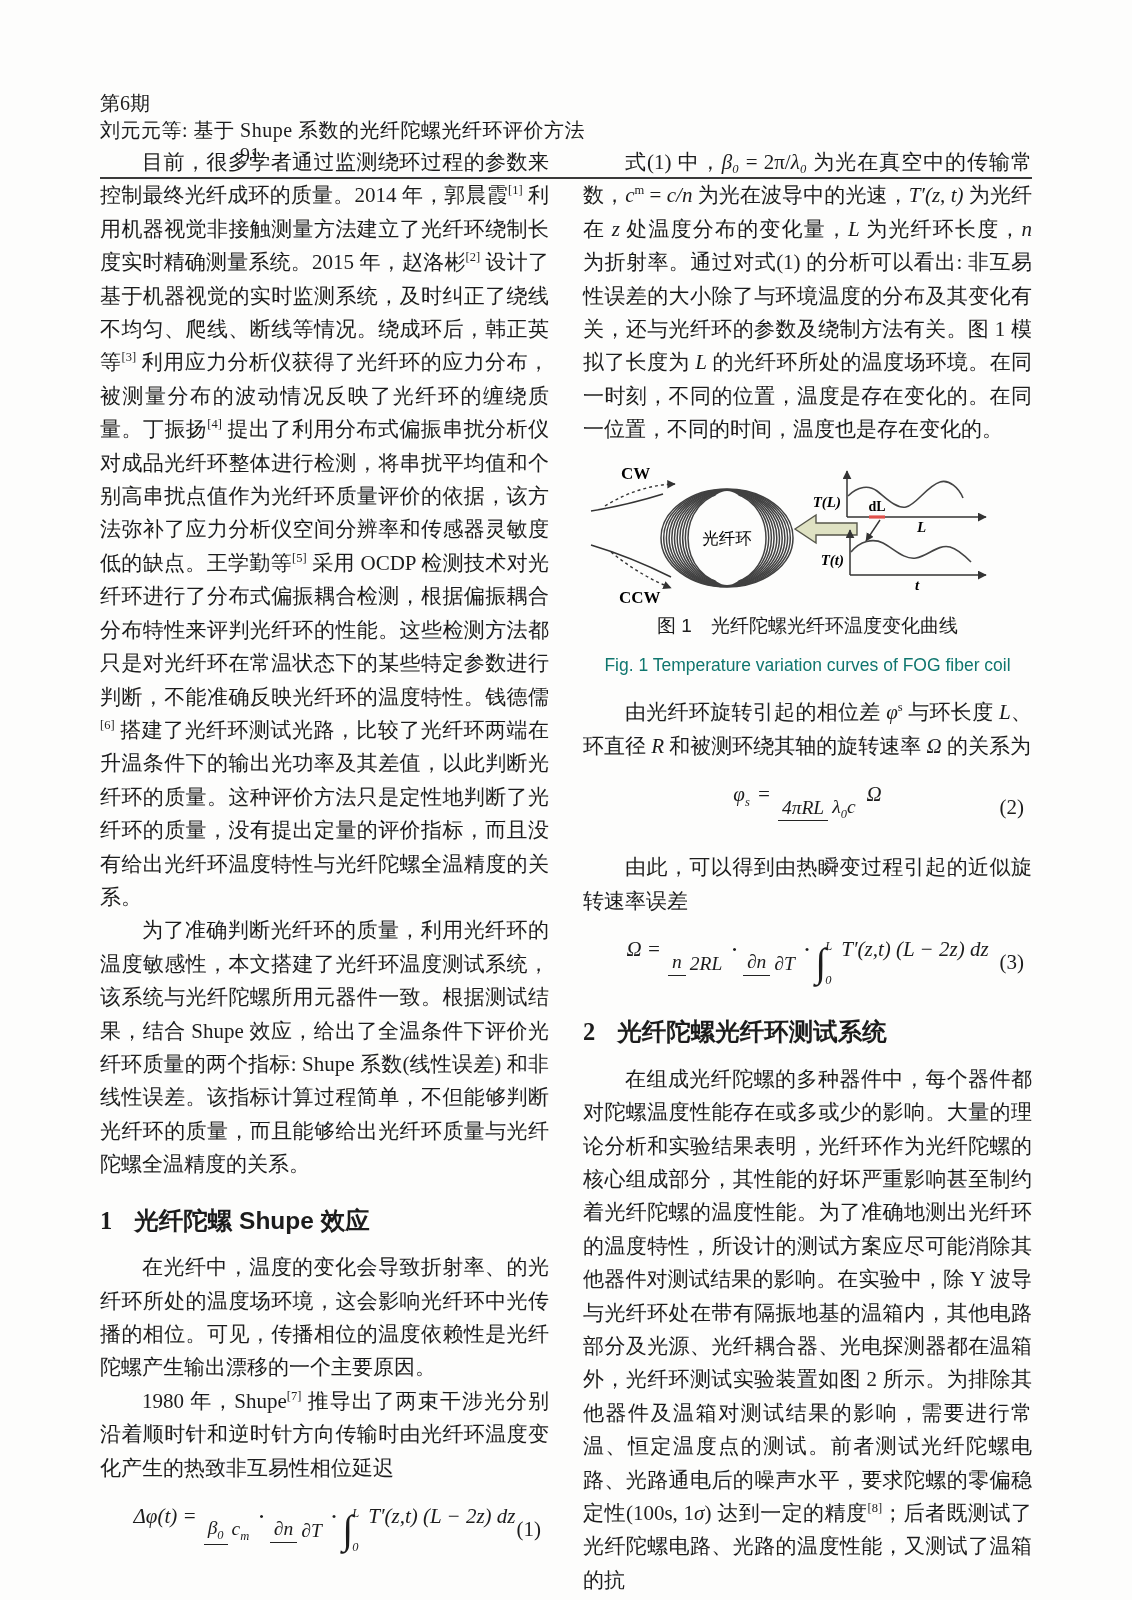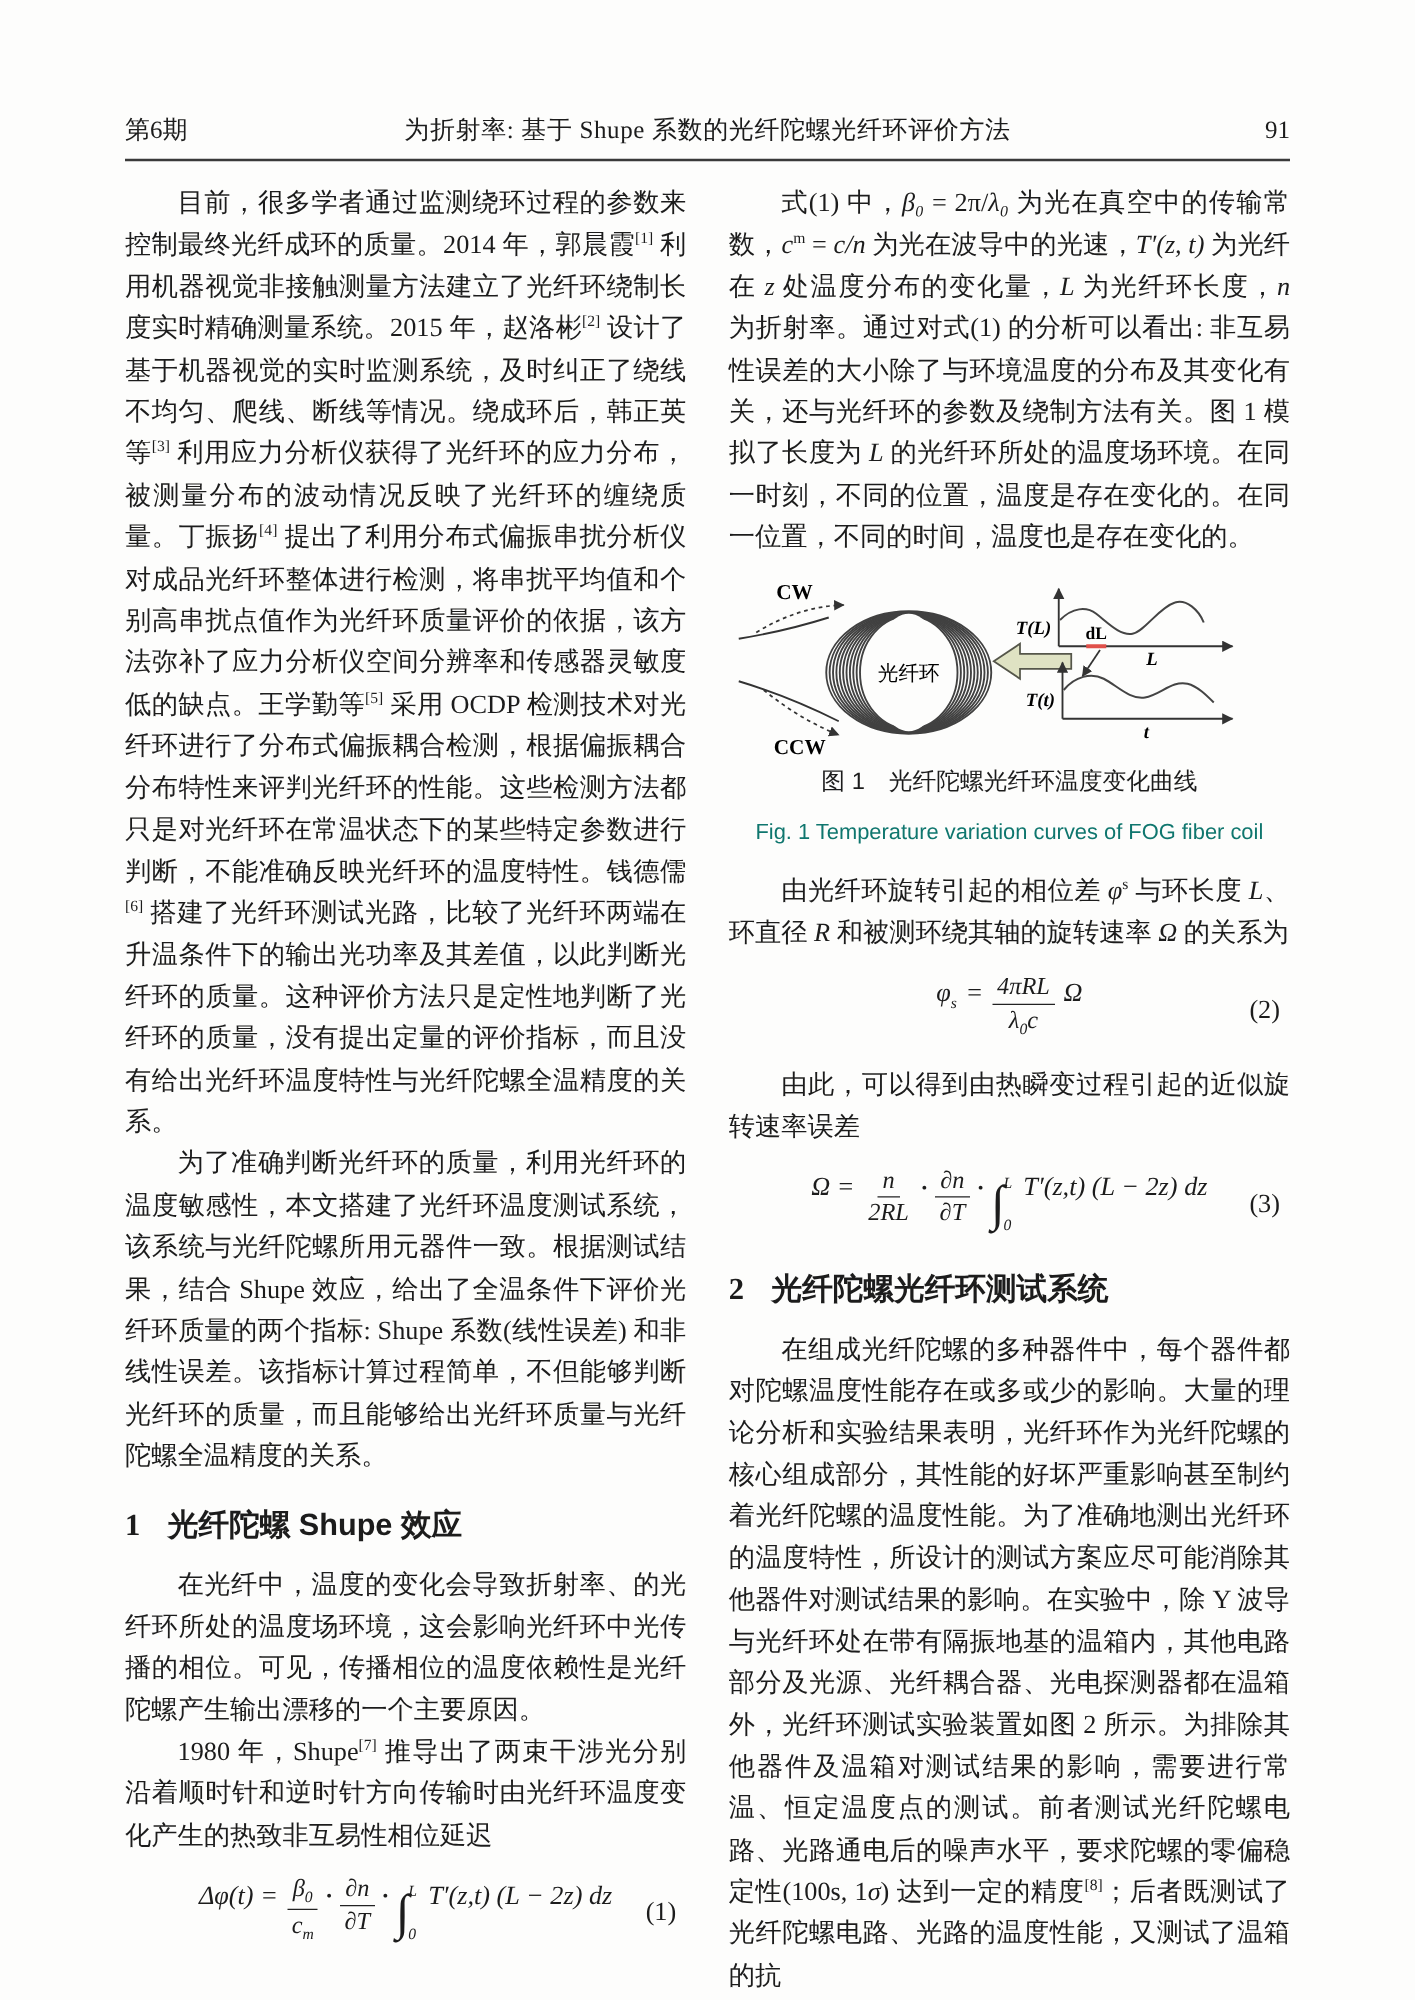--- a/index.html
+++ b/index.html
@@ -1,21 +1,21 @@
 <!DOCTYPE html>
 <html><head>
 <meta charset="utf-8">
 <style>
   html,body{margin:0;padding:0;background:#e8e8e8;}
   #page{position:relative;width:1132px;height:1600px;background:#fdfdfc;margin:0 auto;overflow:hidden;
         font-family:"Liberation Serif","DejaVu Serif",serif;color:#1c1c1c;}
 
   
   #header{position:absolute;left:100px;top:90px;width:932px;display:flex;align-items:baseline;
-          font-size:20px;padding-bottom:10px;border-bottom:2.5px solid #3a3a3a;}
+          font-size:20px;padding-bottom:10px;border-bottom:2.5px solid #3a3a3a;flex-direction:column;}
   #header .issue{width:160px;text-align:left;}
   #header .rtitle{flex:1;text-align:center;letter-spacing:.5px;}
   #header .pageno{width:160px;text-align:right;}
 
   
   .col{position:absolute;top:146px;width:449px;font-size:21px;line-height:33.4px;
        text-align:justify;text-justify:inter-character;}
   #left-col{left:100px;}
   #right-col{left:583px;}
   .para{margin:0;text-indent:2em;}
@@ -23,21 +23,21 @@
   .seg-i{font-style:italic;}
 
   
   .sec-head{display:flex;align-items:baseline;font-family:"Liberation Sans","DejaVu Sans",sans-serif;
             font-weight:bold;font-size:24.5px;margin:24px 0 15px 0;line-height:1.25;}
   .sec-head .num{font-family:"Liberation Serif",serif;margin-right:22px;}
 
   
   .equation{position:relative;display:flex;justify-content:center;gap:7px;
             margin:15px 0 13px 0;min-height:60px;font-size:21px;font-style:italic;font-family:Liberation Serif, serif;}
-  .frac{display:inline-flex;flex-direction:column;align-items:center;font-size:19.5px;line-height:1.2;}
+  .frac{display:inline-flex;flex-direction:row;align-items:center;font-size:19.5px;line-height:1.2;}
   .frac .fn{padding:0 4px 1px 4px;border-bottom:1.4px solid #222;}
   .frac .fd{padding:1px 4px 0 4px;}
   .equation sub{font-size:12.5px;font-style:italic;}
   .mdot{font-size:13px;font-style:normal;margin:0 -1px;}
   .intgl{display:inline-flex;align-items:center;}
   .intgl .isym{font-size:40px;line-height:0.9;font-style:normal;}
   .ibounds{display:inline-flex;flex-direction:column;justify-content:space-between;height:46px;
            font-size:12.5px;line-height:1;margin-left:-1px;margin-right:2px;padding:1px 0;}
   .eqnum{position:absolute;right:8px;top:50%;transform:translateY(-50%);font-style:normal;}
 
@@ -54,21 +54,21 @@
 
   svg text{font-family:"Liberation Serif","DejaVu Serif",serif;}
 </style>
 </head>
 <body>
 
 <div id="page">
 
   <div id="header">
     <span class="issue">第6期</span>
-    <span class="rtitle">为折射率: 基于 Shupe 系数的光纤陀螺光纤环评价方法</span>
+    <span class="rtitle">刘元元等: 基于 Shupe 系数的光纤陀螺光纤环评价方法</span>
     <span class="pageno">91</span>
   </div>
 
   <div id="left-col" class="col">
     <p class="para"><span>目前，很多学者通过监测绕环过程的参数来控制最终光纤成环的质量。2014 年，郭晨霞</span><span class="seg-sup">[1]</span><span> 利用机器视觉非接触测量方法建立了光纤环绕制长度实时精确测量系统。2015 年，赵洛彬</span><span class="seg-sup">[2]</span><span> 设计了基于机器视觉的实时监测系统，及时纠正了绕线不均匀、爬线、断线等情况。绕成环后，韩正英等</span><span class="seg-sup">[3]</span><span> 利用应力分析仪获得了光纤环的应力分布，被测量分布的波动情况反映了光纤环的缠绕质量。丁振扬</span><span class="seg-sup">[4]</span><span> 提出了利用分布式偏振串扰分析仪对成品光纤环整体进行检测，将串扰平均值和个别高串扰点值作为光纤环质量评价的依据，该方法弥补了应力分析仪空间分辨率和传感器灵敏度低的缺点。王学勤等</span><span class="seg-sup">[5]</span><span> 采用 OCDP 检测技术对光纤环进行了分布式偏振耦合检测，根据偏振耦合分布特性来评判光纤环的性能。这些检测方法都只是对光纤环在常温状态下的某些特定参数进行判断，不能准确反映光纤环的温度特性。钱德儒</span><span class="seg-sup">[6]</span><span> 搭建了光纤环测试光路，比较了光纤环两端在升温条件下的输出光功率及其差值，以此判断光纤环的质量。这种评价方法只是定性地判断了光纤环的质量，没有提出定量的评价指标，而且没有给出光纤环温度特性与光纤陀螺全温精度的关系。</span></p>
     <p class="para"><span>为了准确判断光纤环的质量，利用光纤环的温度敏感性，本文搭建了光纤环温度测试系统，该系统与光纤陀螺所用元器件一致。根据测试结果，结合 Shupe 效应，给出了全温条件下评价光纤环质量的两个指标: Shupe 系数(线性误差) 和非线性误差。该指标计算过程简单，不但能够判断光纤环的质量，而且能够给出光纤环质量与光纤陀螺全温精度的关系。</span></p>
 
     <div class="sec-head">
       <span class="num">1</span>
       <span>光纤陀螺 Shupe 效应</span>

